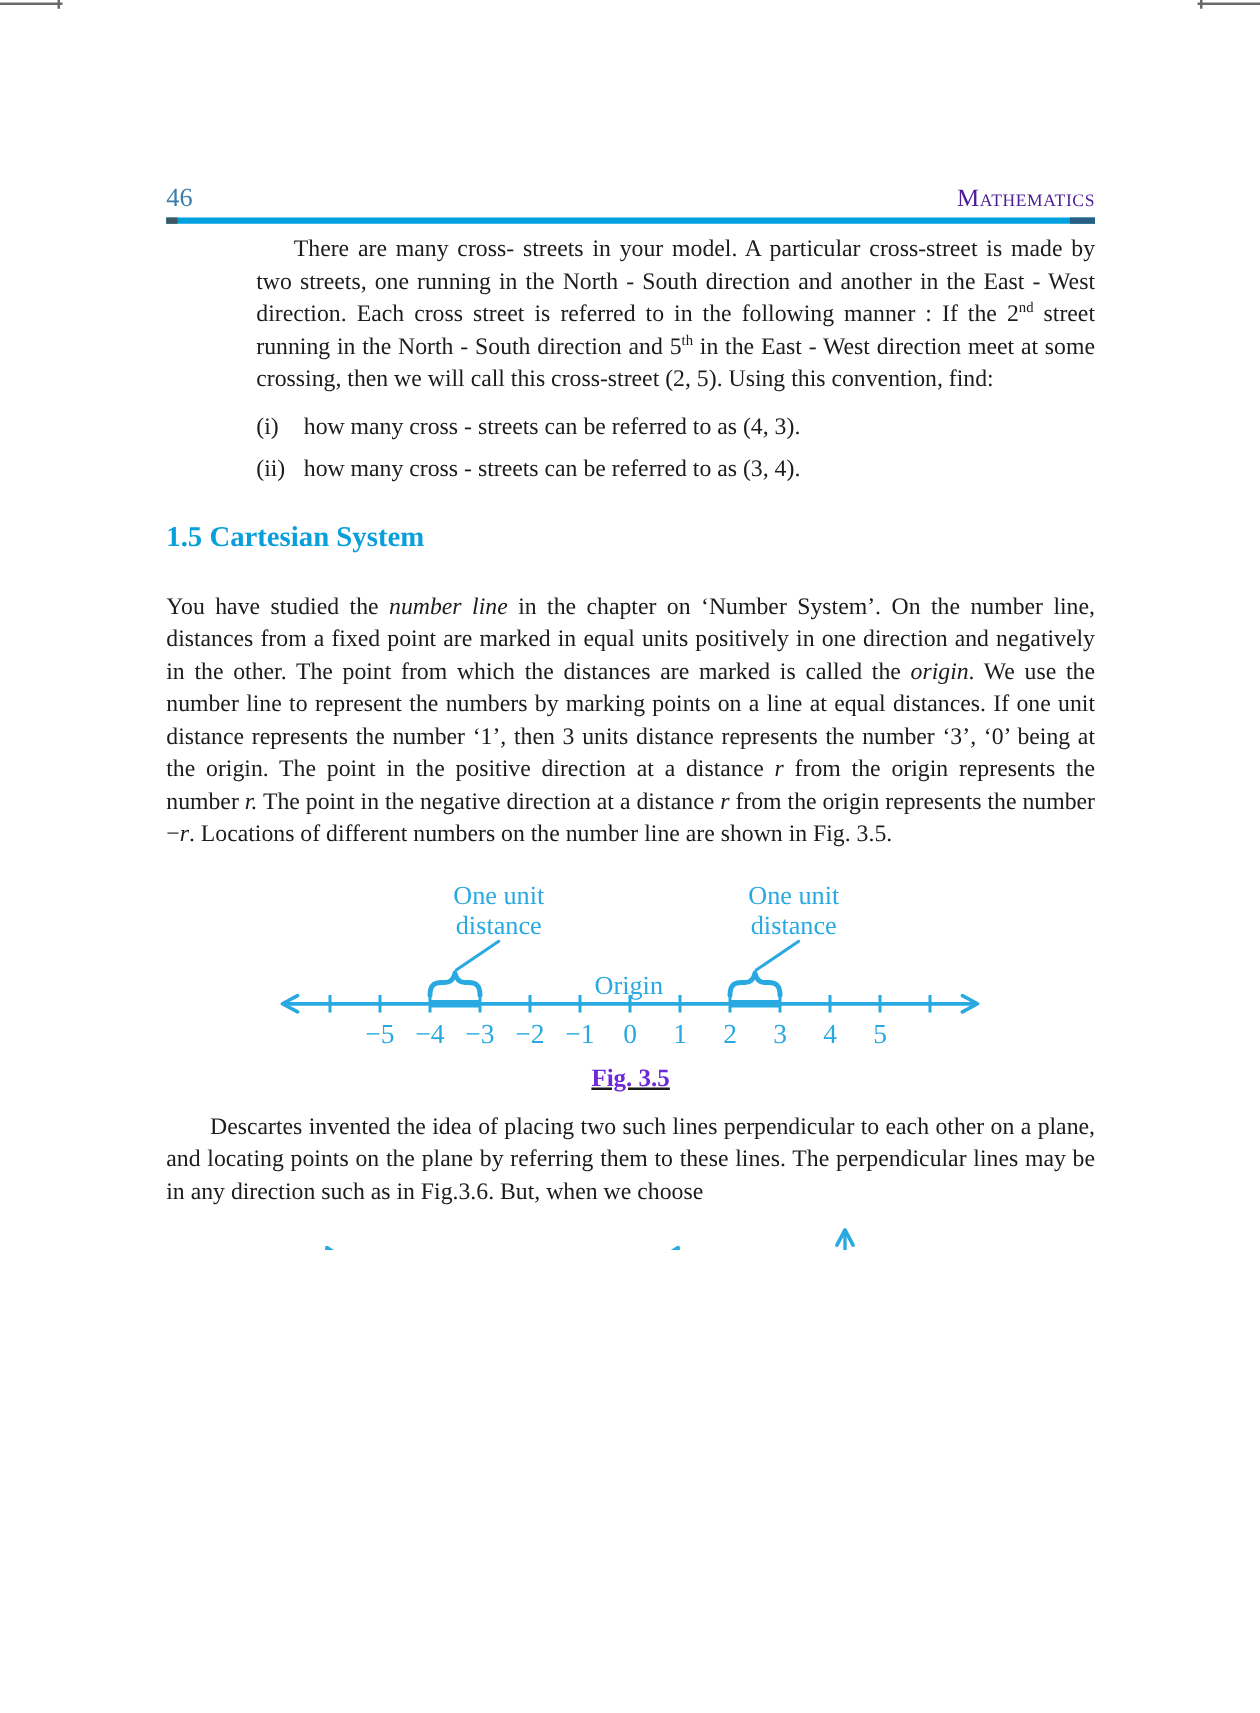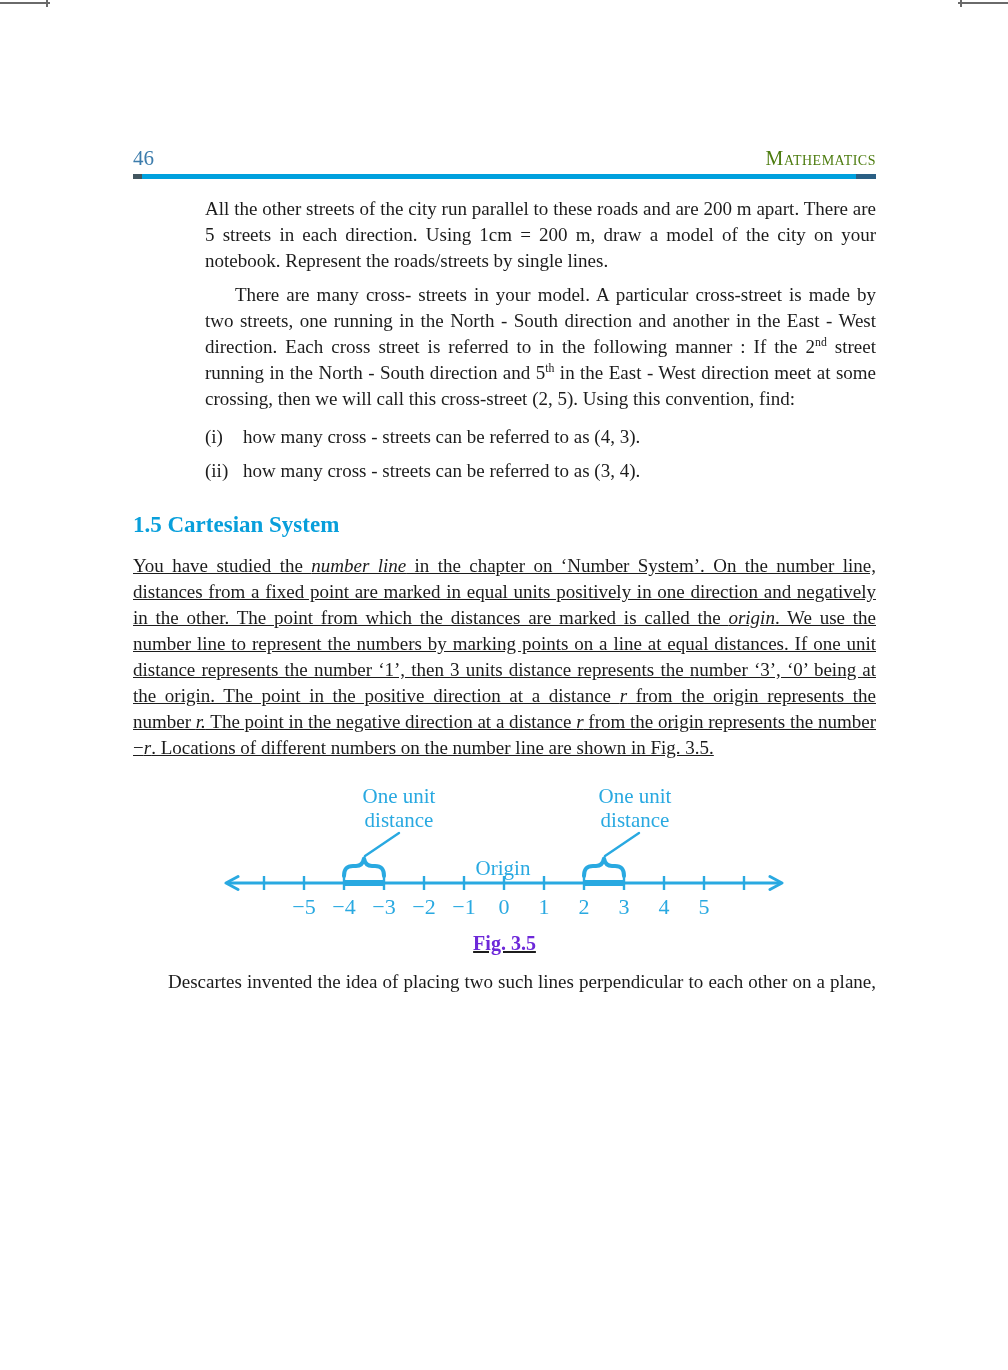--- a/index.html
+++ b/index.html
@@ -8,33 +8,33 @@
     width:1008px;height:1000px;
     background:#ffffff;
     font-family:"Liberation Serif", serif;
     color:#1c1c1c;
     overflow:hidden;
   }
   .content{position:absolute;left:133px;top:146px;width:743px;}
   
   .hdr{display:flex;justify-content:space-between;align-items:baseline;}
   .pgnum{font-size:21px;color:#3c7cac;}
-  .runtitle{font-size:20px;color:#4d7c0f;font-variant:small-caps;letter-spacing:.5px;}
+  .runtitle{font-size:20px;color:#4c1d95;font-variant:small-caps;letter-spacing:.5px;}
   .rule{position:relative;height:5px;background:#00a1de;margin-top:3px;}
   .rule .cap-l{position:absolute;left:0;top:0;width:9px;height:5px;background:#42565f;}
   .rule .cap-r{position:absolute;right:0;top:0;width:20px;height:5px;background:#2a5f84;}
   
   p{margin:0;font-size:19px;line-height:26px;text-align:justify;}
   .p1{margin:17px 0 0 72px;}
   .p2{margin:8px 0 0 72px;text-indent:30px;}
   .qlist{margin:12px 0 0 72px;}
   .qitem{display:flex;font-size:19px;line-height:26px;margin-top:8px;}
   .qmark{width:38px;flex:0 0 38px;}
   h2.sec{margin:28px 0 0 0;font-size:23px;line-height:26px;color:#089fdb;font-weight:bold;}
-  .p3{margin:15px 0 0 0;text-decoration:underline;}
+  .p3{margin:30px 0 0 0;}
   .p4{margin:14px 0 0 0;text-indent:35px;}
   sup{font-size:0.62em;line-height:0;}
   em{font-style:italic;}
   
   .fig{margin-top:22px;text-align:center;text-decoration:underline;}
   .figcap{font-size:20px;font-weight:bold;color:#6d28d9;text-align:center;line-height:24px;}
   .fig35 svg{display:block;margin:0 auto;}
   .fig36{margin-top:10px;}
   .fig36 svg{display:block;margin:0 auto;}
   
@@ -63,21 +63,20 @@
 
     <div class="hdr">
       <span class="pgnum">46</span>
       <span class="runtitle">Mathematics</span>
     </div>
     <div class="rule">
       <span class="cap-l"></span>
       <span class="cap-r"></span>
     </div>
 
-    <p class="p1">All the other streets of the city run parallel to these roads and are 200 m apart. There are 5 streets in each direction. Using 1cm = 200 m, draw a model of the city on your notebook. Represent the roads/streets by single lines.</p>
     <p class="p2"><span>There are many cross- streets in your model. A particular cross-street is made by two streets, one running in the North - South direction and another in the East - West direction. Each cross street is referred to in the following manner : If the 2</span><sup>nd</sup><span> street running in the North - South direction and 5</span><sup>th</sup><span> in the East - West direction meet at some crossing, then we will call this cross-street (2, 5). Using this convention, find:</span></p>
 
     <div class="qlist">
       <div class="qitem">
         <span class="qmark">(i)</span>
         <span>how many cross - streets can be referred to as (4, 3).</span>
       </div>
       <div class="qitem">
         <span class="qmark">(ii)</span>
         <span>how many cross - streets can be referred to as (3, 4).</span>

